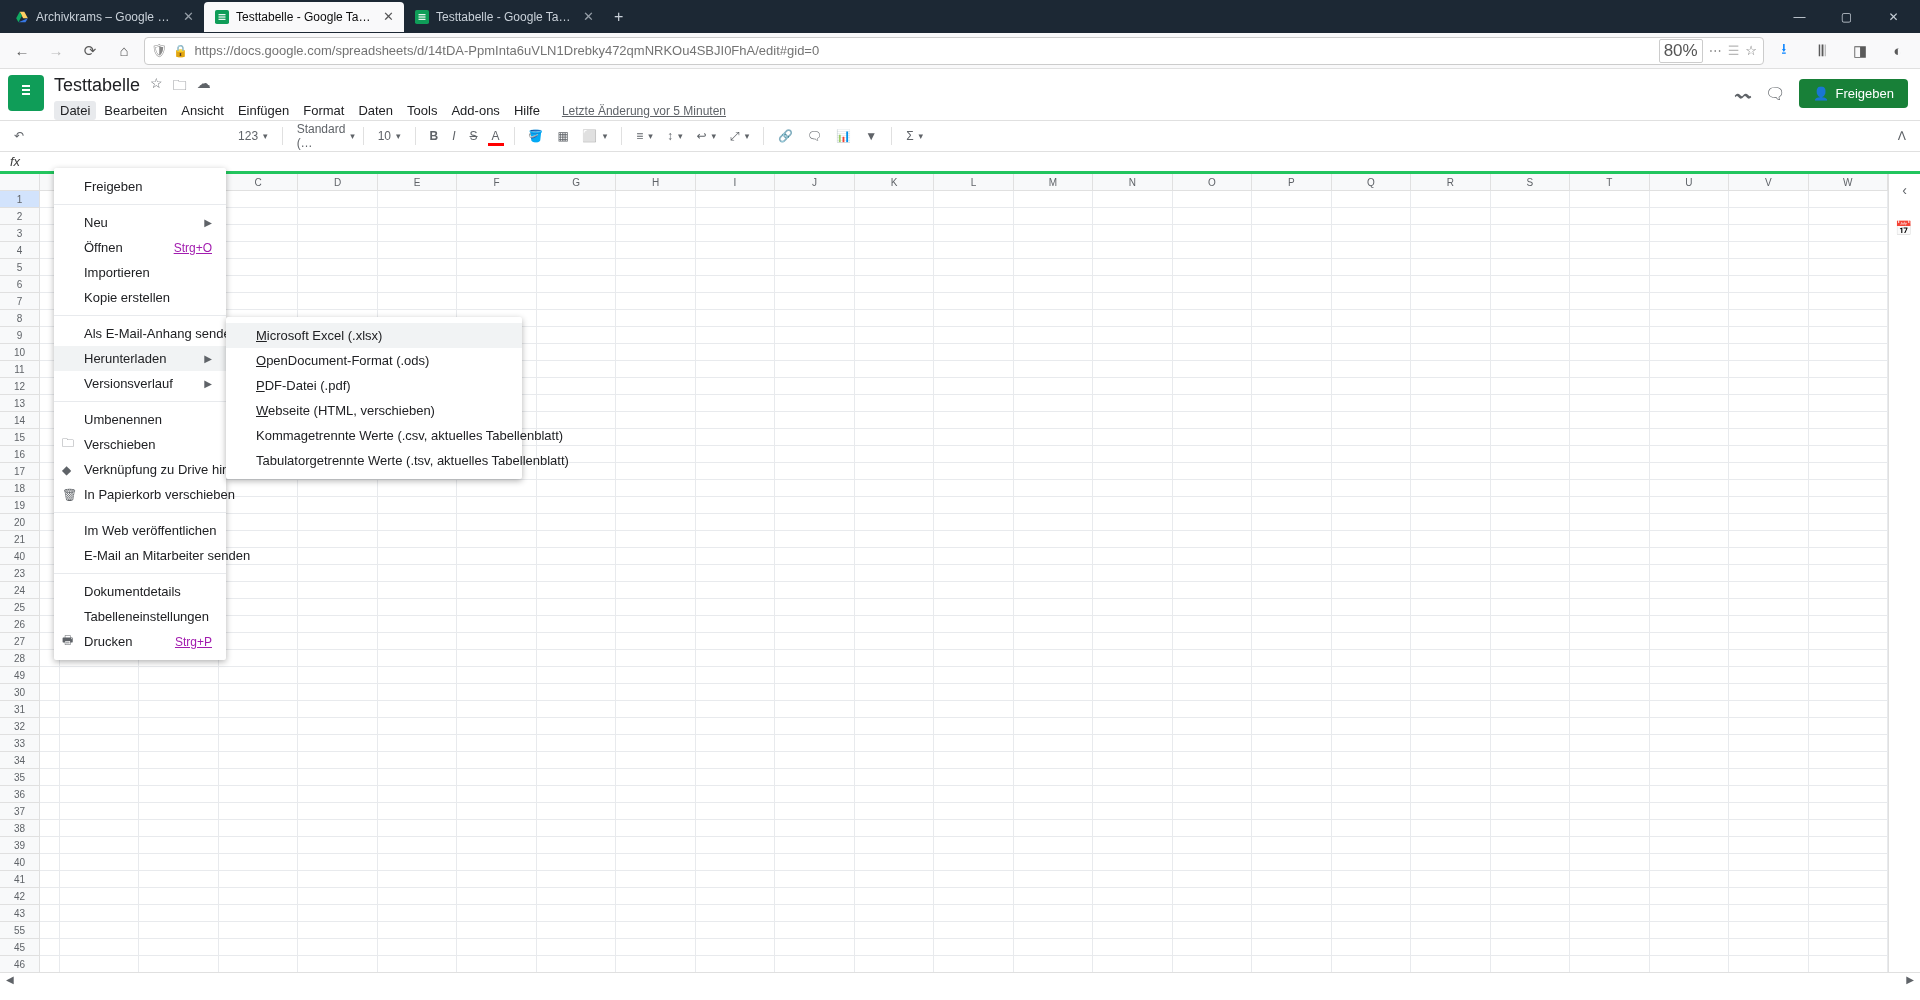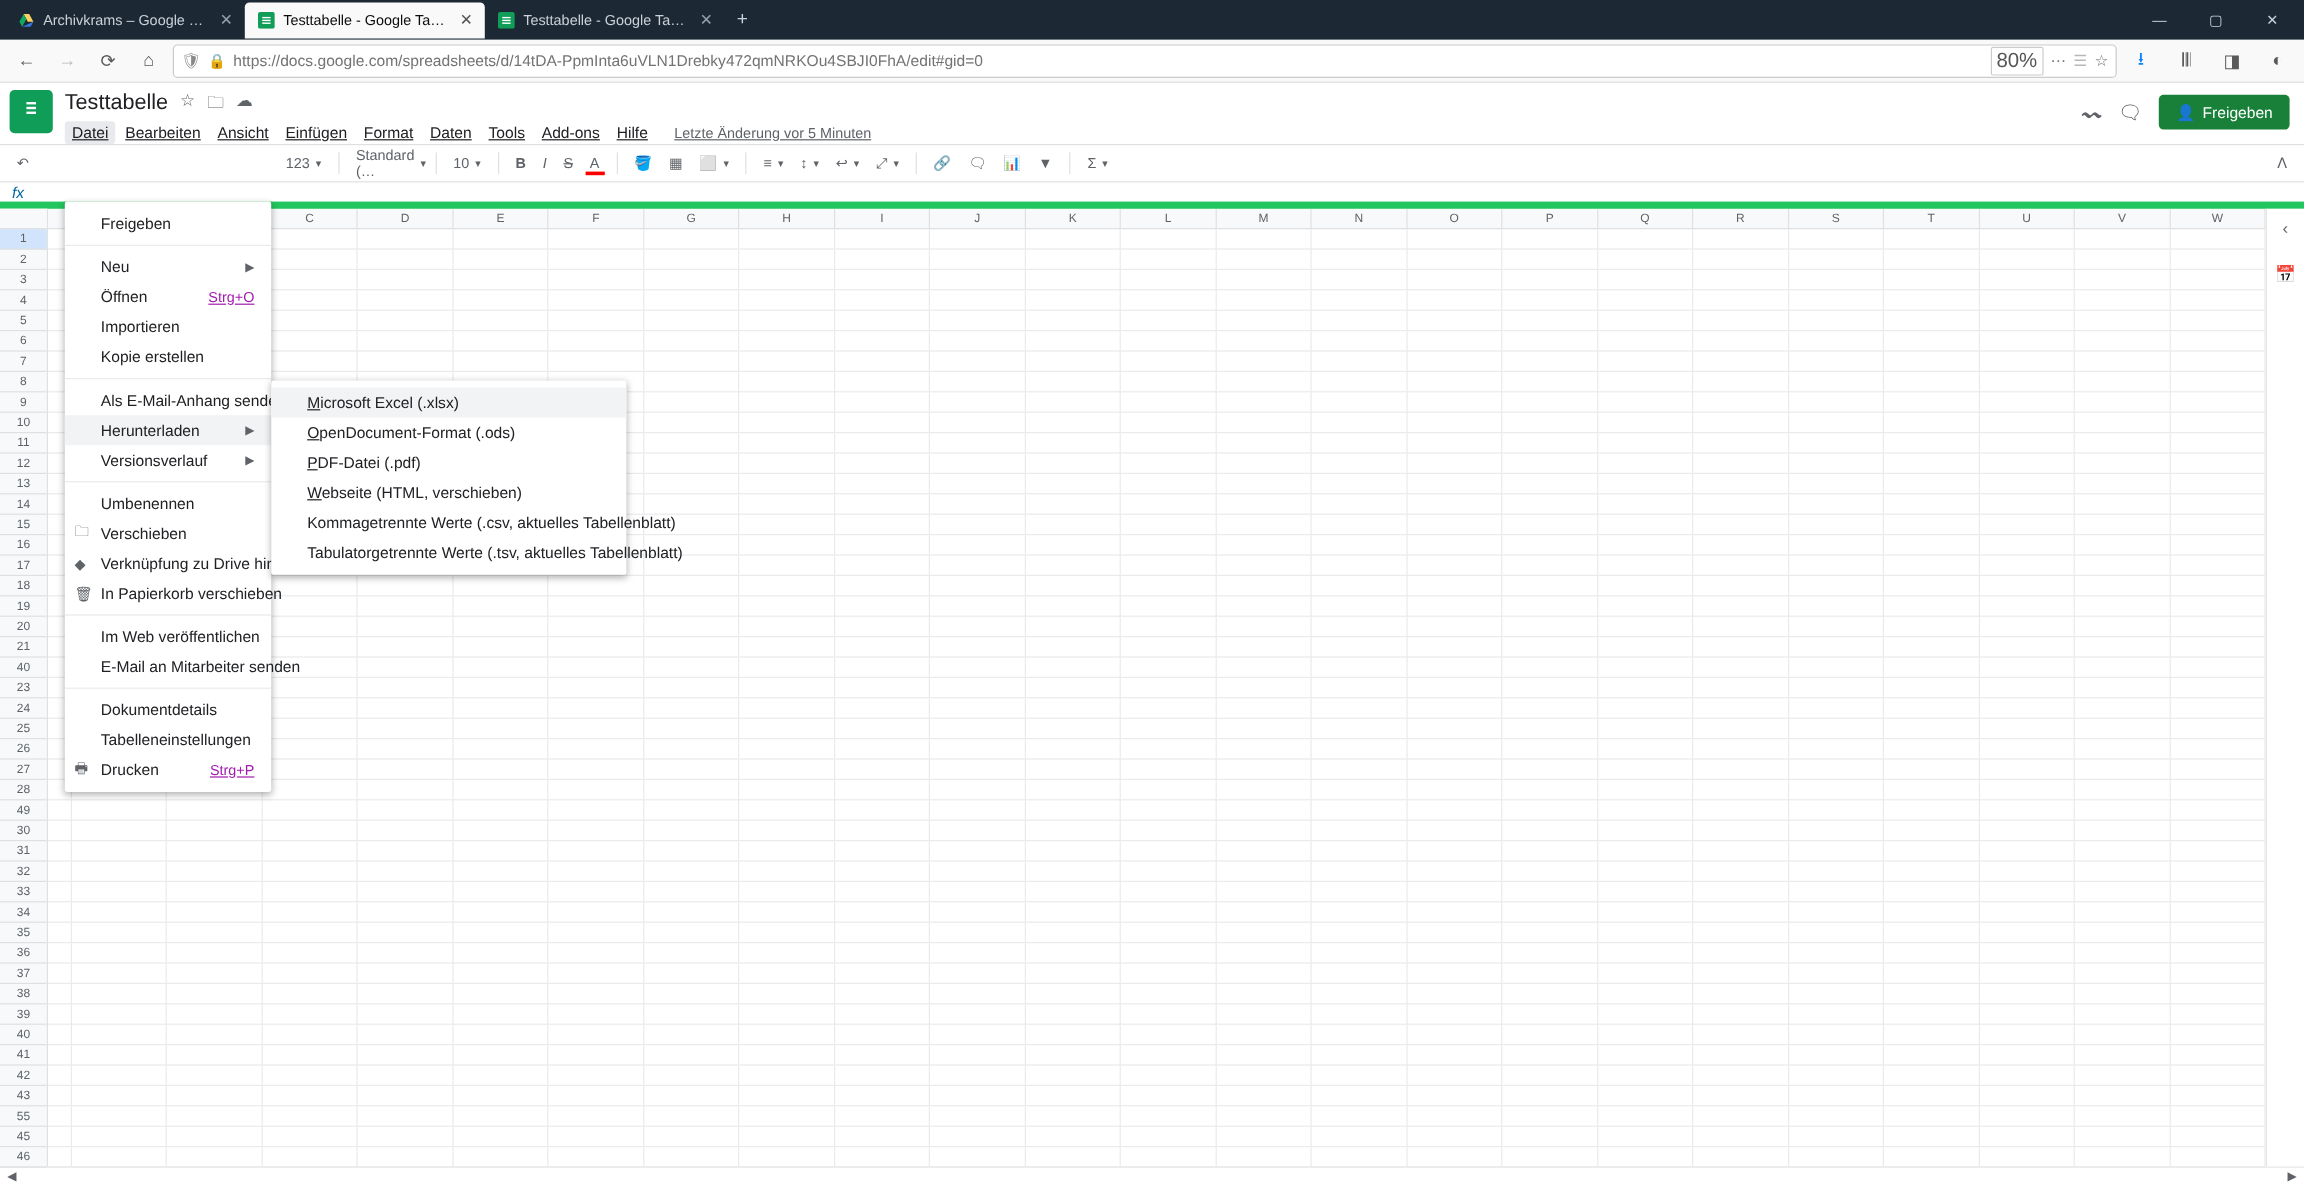--- a/index.html
+++ b/index.html
@@ -27,36 +27,36 @@
 
 .sheets-area { position: relative; background: #fff; }
 .docs-header { display: flex; align-items: flex-start; padding: 6px 12px 0 8px; }
 .sheets-logo { width: 36px; height: 36px; background: #0f9d58; border-radius: 4px; margin-right: 10px; position: relative; display:flex; align-items:center; justify-content:center; }
 .sheets-logo::after { content:""; width:16px; height:16px; background: linear-gradient(#fff,#fff) left 4px top 0/8px 2px no-repeat, linear-gradient(#fff,#fff) left 4px top 4px/8px 2px no-repeat, linear-gradient(#fff,#fff) left 4px top 8px/8px 2px no-repeat; }
 .doc-meta { flex: 1; }
 .doc-title-row { display: flex; align-items: flex-start; gap: 10px; }
 .doc-title { font-size: 18px; color: #202124; }
 .title-icon { color: #5f6368; font-size: 14px; cursor: pointer; }
 .menu-bar { display: flex; gap: 2px; font-size: 13px; color: #202124; margin-top: 2px; align-items:center; }
-.menu-bar span { padding: 2px 6px; cursor: pointer; text-decoration: underline; }
+.menu-bar span { padding: 2px 6px; cursor: pointer; }
 .menu-bar .active-menu { background: #e8eaed; border-radius: 3px; }
 .last-edit { color: #5f6368; text-decoration: underline; font-size: 12px; margin-left: 8px; }
 .header-right { display: flex; align-items: center; gap: 14px; margin-top:4px; }
 .header-icon { color: #5f6368; font-size: 16px; cursor:pointer; }
 .share-btn { background: #188038; color: #fff; border-radius: 4px; padding: 7px 14px; font-size: 13px; display: flex; align-items: center; gap: 6px; cursor:pointer; }
 
 
 .toolbar { height: 32px; border-top:1px solid #e0e0e0; border-bottom: 1px solid #e0e0e0; display: flex; align-items: center; padding: 0 10px; gap: 6px; font-size: 12px; color: #5f6368; }
 .toolbar .sep { width:1px; height:18px; background:#e0e0e0; margin:0 4px; }
 .tool { padding: 2px 4px; cursor:pointer; display:flex; align-items:center; gap:2px; }
 .tool.dropdown::after { content:"▾"; font-size:9px; margin-left:3px; }
 .expand-up { margin-left:auto; }
 
 
-.formula-bar { height: 22px; border-bottom: 6px solid #22c55e; display:flex; align-items:center; padding:0 10px; font-size:13px; color:#0369a1; }
+.formula-bar { height: 22px; border-bottom: 3px solid #22c55e; display:flex; align-items:center; padding:0 10px; font-size:13px; color:#404040; }
 .fx-label { font-style: italic; margin-right: 30px; }
 
 
 .grid-wrap { position: relative; display:flex; height: 798px; }
 .row-hdrs { width: 40px; background:#f8f9fa; border-right:1px solid #e0e0e0; }
 .row-hdr { height: 17px; border-bottom:1px solid #e0e0e0; font-size:10px; color:#5f6368; text-align:center; line-height:17px; }
 .row-hdr.first { height:17px; background:#f8f9fa; }
 .row-hdr.sel { background:#d2e3fc; }
 .cols { flex:1; overflow:hidden; position:relative; }
 .col-hdrs { display:flex; height:17px; background:#f8f9fa; border-bottom:1px solid #e0e0e0; }

